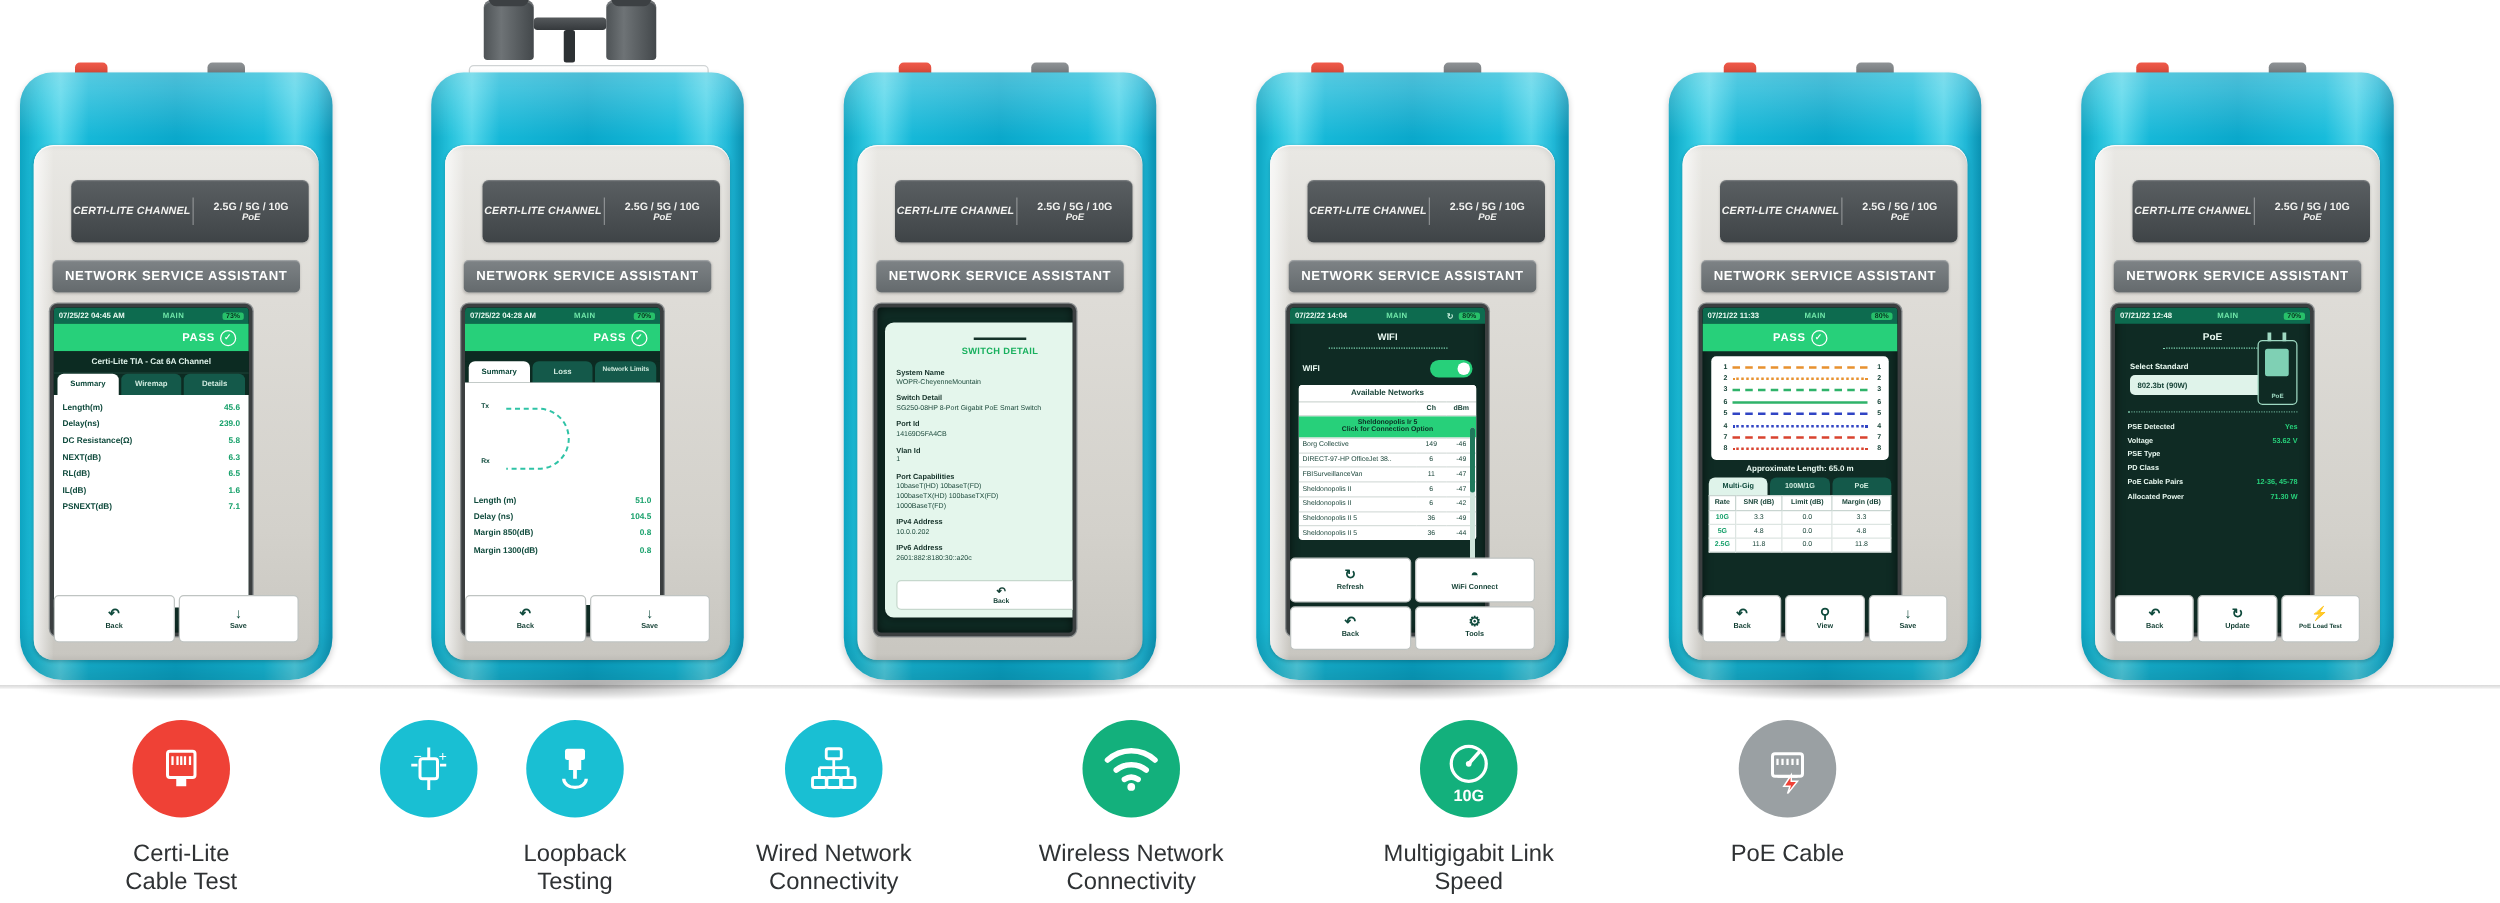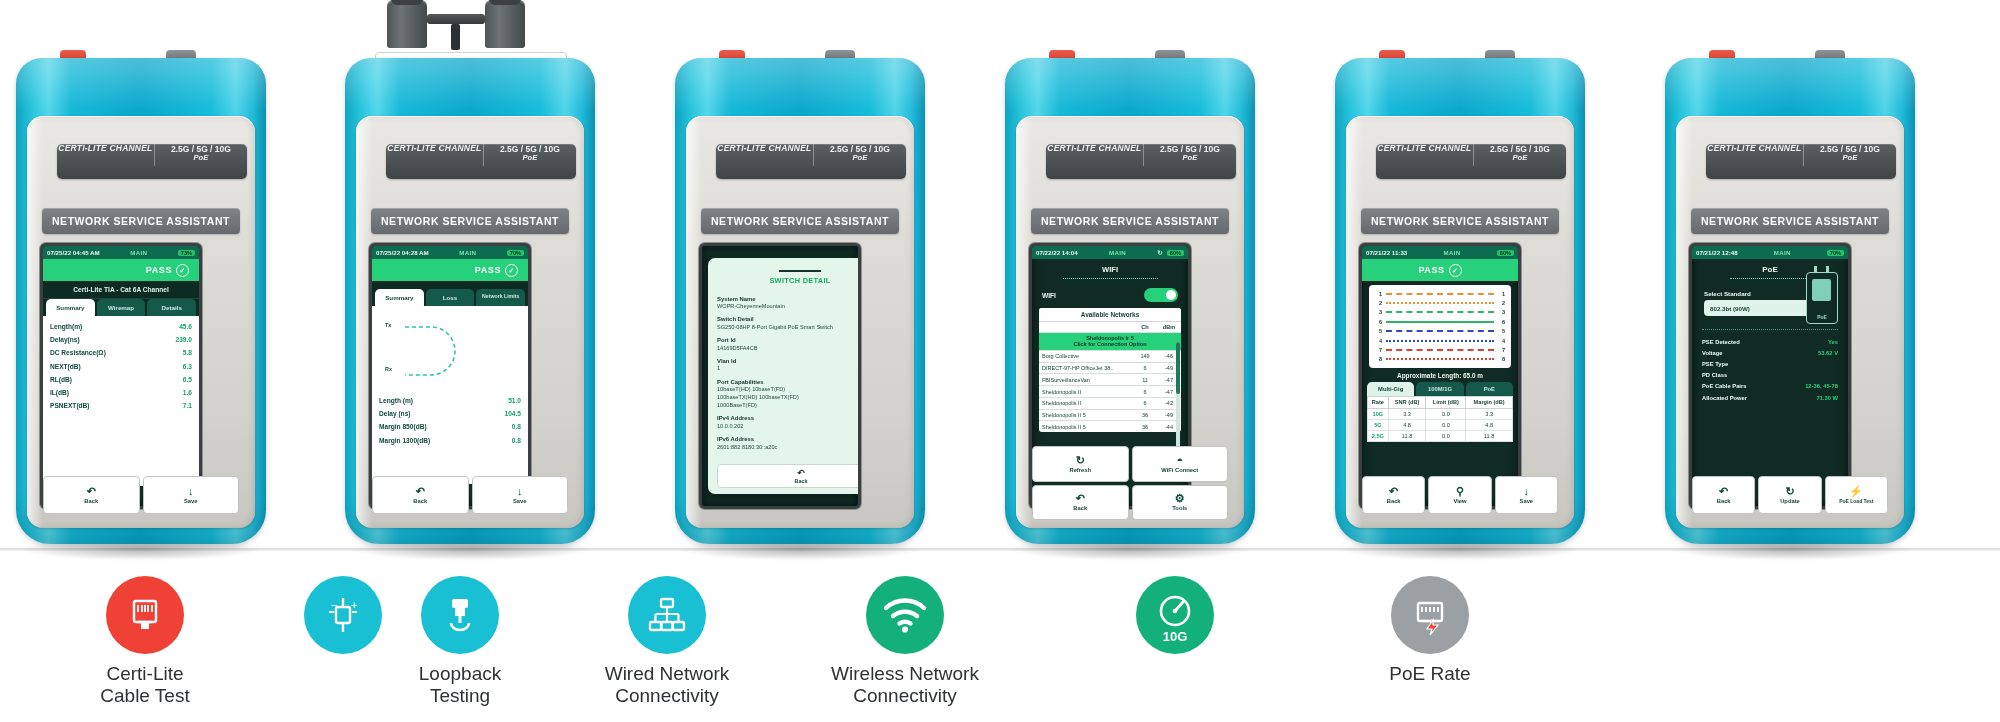--- a/index.html
+++ b/index.html
@@ -55,24 +55,24 @@
     box-shadow:inset 0 1px 0 rgba(255,255,255,.9), inset -2px 0 6px rgba(0,0,0,.10), 0 1px 3px rgba(0,0,0,.2);
   }
   .body:before{
     content:"";position:absolute;left:0;top:0;width:16px;height:100%;
     background:linear-gradient(to right,rgba(255,255,255,.75),rgba(255,255,255,0));
     border-radius:16px 0 0 16px;
   }
 
   
   .plate{
-    position:absolute;left:30px;top:28px;width:190px;height:35px;
+    position:absolute;left:30px;top:28px;width:190px;height:50px;
     background:linear-gradient(to bottom,#5a5f62,#3f4447);
     border-radius:5px;
-    display:flex;
+    display:flex;align-items:center;
     box-shadow:inset 0 1px 0 rgba(255,255,255,.18),0 1px 2px rgba(0,0,0,.25);
   }
   .plate .pl-left{
     flex:1.05;text-align:center;color:#f2f2f0;font-style:italic;font-weight:bold;
     font-size:8.5px;line-height:1.12;letter-spacing:.2px;
   }
   .plate .pl-div{width:1px;height:22px;background:rgba(255,255,255,.35);}
   .plate .pl-right{
     flex:1;text-align:center;color:#f2f2f0;font-weight:bold;
     font-size:8.5px;line-height:1.18;
@@ -271,21 +271,21 @@
   .plug .lbl{position:absolute;left:0;right:0;bottom:3px;text-align:center;font-size:5px;color:#9fd9c2;font-weight:bold;}
 
   
   .features{position:absolute;left:0;top:548px;width:2000px;height:174px;}
   .feat{position:absolute;text-align:center;}
   .fcircle{
     width:78px;height:78px;border-radius:50%;margin:0 auto;
     display:flex;align-items:center;justify-content:center;color:#ffffff;
   }
   .flabel{
-    margin-top:9px;font-size:19px;line-height:1.18;color:#2f3234;font-weight:normal;
+    margin-top:19px;font-size:19px;line-height:1.18;color:#2f3234;font-weight:normal;
     white-space:pre-line;
   }
 </style>
 </head>
 <body>
 
 <div class="stage">
 
   <div class="floor"></div>
   <div class="shelf-line"></div>
@@ -903,28 +903,30 @@
 
     <div class="feat" style="left:1080px;top:28px;width:190px">
       <div class="fcircle" style="background:#13b07c;position:relative">
         <svg width="44" height="38" viewBox="0 0 44 38" style="margin-top:-9px">
           <circle cx="22" cy="19" r="14" fill="none" stroke="#fff" stroke-width="2.6"></circle>
           <path d="M22 19 L30 10" stroke="#fff" stroke-width="2.8" stroke-linecap="round"></path>
           <circle cx="22" cy="19" r="2.3" fill="#fff"></circle>
         </svg>
         <span style="position:absolute;left:0;right:0;bottom:10px;text-align:center;font-size:13px;font-weight:bold;color:#ffffff">10G</span>
       </div>
+      <div class="flabel">Multigigabit Link
+Speed</div>
     </div>
 
     <div class="feat" style="left:1355px;top:28px;width:150px">
       <div class="fcircle" style="background:#9aa0a3">
         <svg width="42" height="40" viewBox="0 0 42 40">
           <rect x="9" y="8" width="24" height="18" rx="2" fill="none" stroke="#fff" stroke-width="2.4"></rect>
           <path d="M13 12v5M17 12v5M21 12v5M25 12v5M29 12v5" stroke="#fff" stroke-width="1.8"></path>
           <path d="M13 26 h16" stroke="#fff" stroke-width="2.2"></path>
           <path d="M24 25 l-6 9 h5 l-2 6 8 -10 h-5 z" fill="#ef4136" stroke="#fff" stroke-width="1.2"></path>
         </svg>
       </div>
-      <div class="flabel">PoE Rate</div>
+      <div class="flabel">PoE Cable</div>
     </div>
 
   </div>
 </div>
 
 </body></html>

